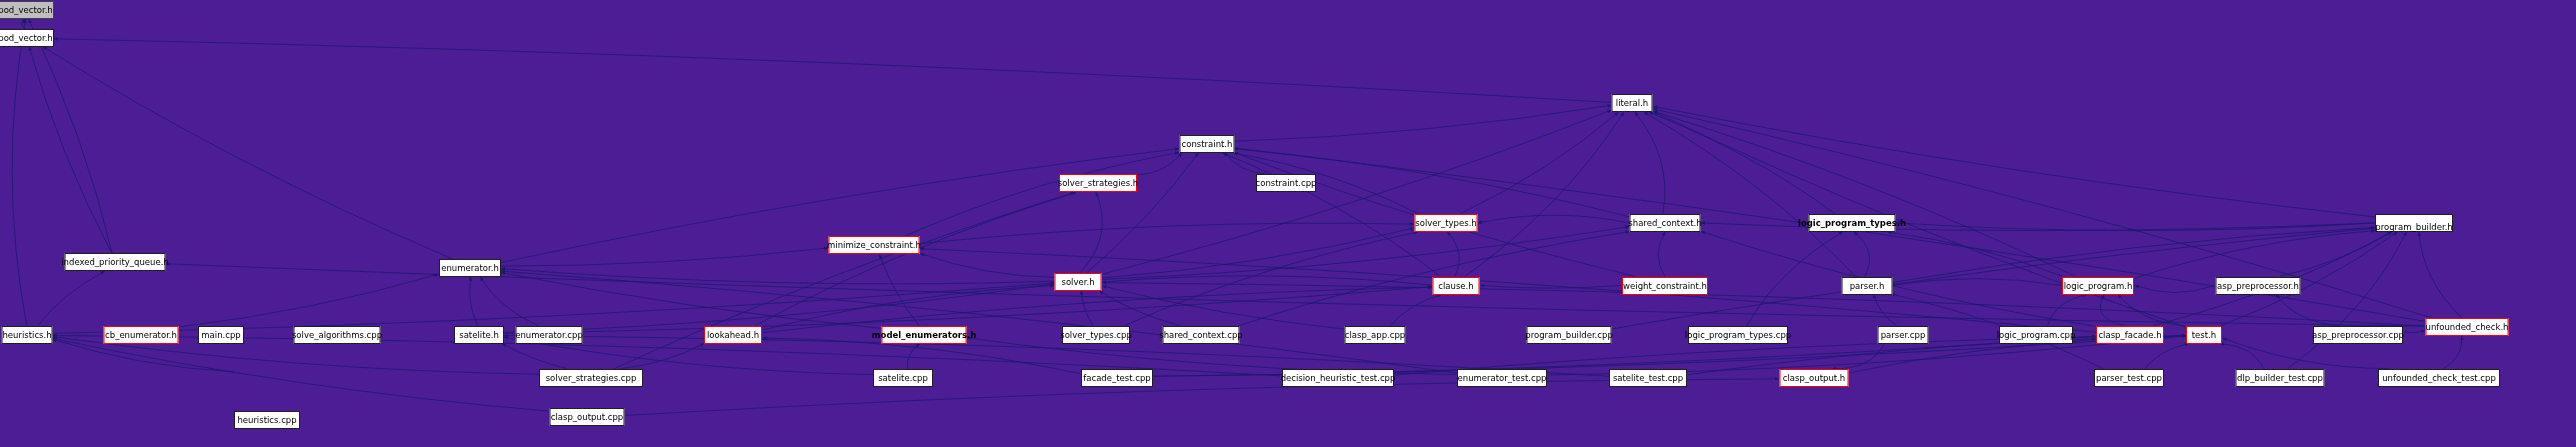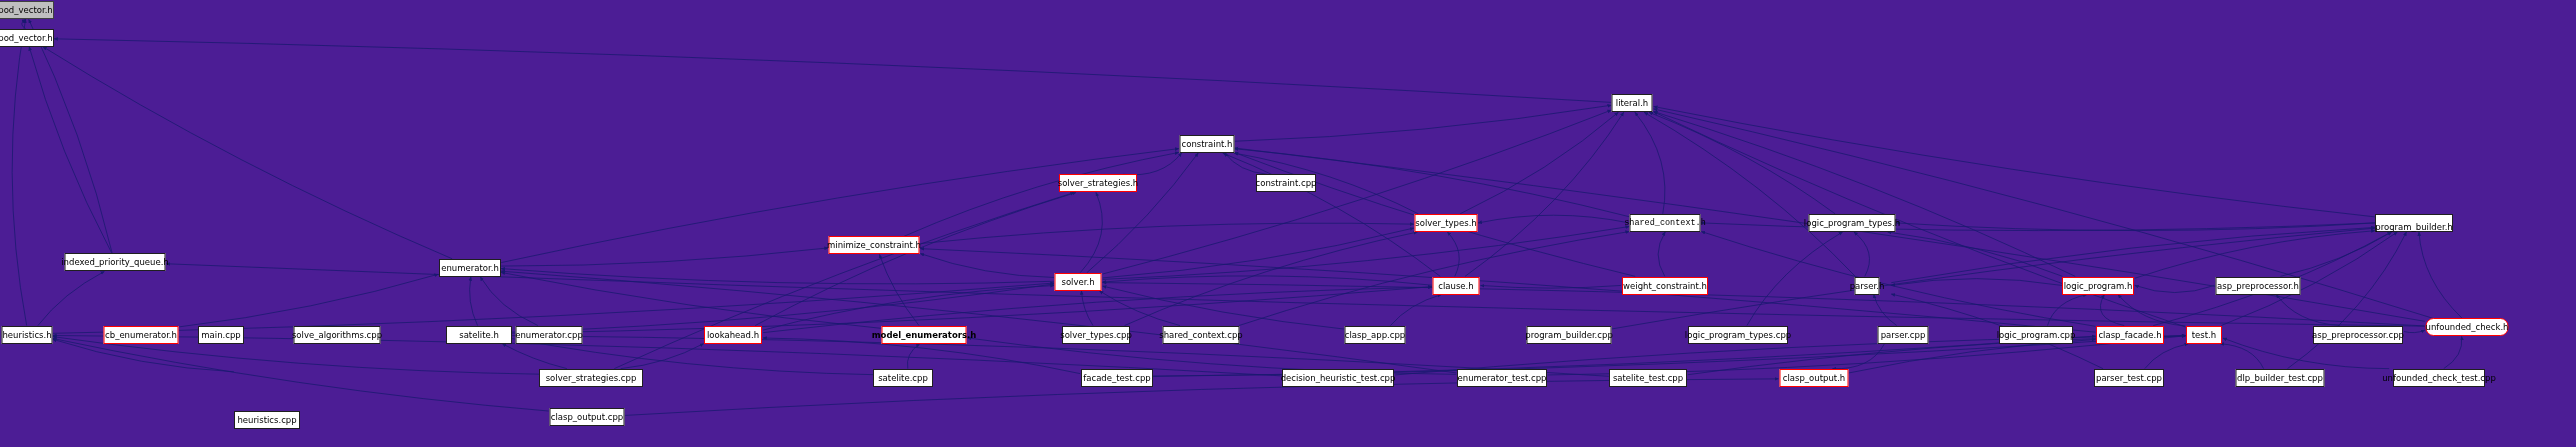--- a/index.html
+++ b/index.html
@@ -186,24 +186,24 @@
     </div>
     <div class="node red" style="left: 1098px; top: 183px; width: 78px;">
       <span class="node-label">solver_strategies.h</span>
     </div>
     <div class="node" style="left: 1286px; top: 183px; width: 60px;">
       <span class="node-label">constraint.cpp</span>
     </div>
     <div class="node red" style="left: 1446px; top: 223px; width: 63px;">
       <span class="node-label">solver_types.h</span>
     </div>
-    <div class="node" style="left: 1665px; top: 223px; width: 71px; font-family: Liberation Mono, monospace;">
+    <div class="node" style="left: 1665px; top: 223px; width: 71px;">
       <span class="node-label">shared_context.h</span>
     </div>
-    <div class="node" style="left: 1852px; top: 223px; width: 87px;">
+    <div class="node" style="left: 1852px; top: 223px; width: 87px; font-weight: bold;">
       <span class="node-label">logic_program_types.h</span>
     </div>
     <div class="node" style="left: 2414px; top: 223px; width: 78px; align-items: flex-end;">
       <span class="node-label">program_builder.h</span>
     </div>
     <div class="node" style="left: 115px; top: 262px; width: 101px;">
       <span class="node-label">indexed_priority_queue.h</span>
     </div>
     <div class="node red" style="left: 874px; top: 245px; width: 91px;">
       <span class="node-label">minimize_constraint.h</span>
@@ -213,45 +213,45 @@
     </div>
     <div class="node red" style="left: 1078px; top: 282px; width: 47px;">
       <span class="node-label">solver.h</span>
     </div>
     <div class="node red" style="left: 1456px; top: 286px; width: 47px;">
       <span class="node-label">clause.h</span>
     </div>
     <div class="node red" style="left: 1665px; top: 286px; width: 86px;">
       <span class="node-label">weight_constraint.h</span>
     </div>
-    <div class="node" style="left: 1867px; top: 286px; width: 25px; text-align: right;">
+    <div class="node" style="left: 1867px; top: 286px; width: 51px; text-align: right;">
       <span class="node-label">parser.h</span>
     </div>
     <div class="node red" style="left: 2098px; top: 286px; width: 72px;">
       <span class="node-label">logic_program.h</span>
     </div>
     <div class="node" style="left: 2258px; top: 286px; width: 85px;">
       <span class="node-label">asp_preprocessor.h</span>
     </div>
-    <div class="node red" style="left: 2467px; top: 327px; width: 83px; border-radius: 8px;">
+    <div class="node red" style="left: 2467px; top: 327px; width: 83px;">
       <span class="node-label">unfounded_check.h</span>
     </div>
     <div class="node" style="left: 27px; top: 335px; width: 51px;">
       <span class="node-label">heuristics.h</span>
     </div>
     <div class="node red" style="left: 141px; top: 335px; width: 75px;">
       <span class="node-label">cb_enumerator.h</span>
     </div>
     <div class="node" style="left: 221px; top: 335px; width: 46px;">
       <span class="node-label">main.cpp</span>
     </div>
     <div class="node" style="left: 337px; top: 335px; width: 87px;">
       <span class="node-label">solve_algorithms.cpp</span>
     </div>
-    <div class="node" style="left: 479px; top: 335px; width: 66px;">
+    <div class="node" style="left: 479px; top: 335px; width: 50px;">
       <span class="node-label">satelite.h</span>
     </div>
     <div class="node" style="left: 549px; top: 335px; width: 67px;">
       <span class="node-label">enumerator.cpp</span>
     </div>
     <div class="node red" style="left: 733px; top: 335px; width: 58px;">
       <span class="node-label">lookahead.h</span>
     </div>
     <div class="node red" style="left: 924px; top: 335px; width: 85px; font-weight: bold;">
       <span class="node-label">model_enumerators.h</span>
@@ -312,17 +312,17 @@
     </div>
     <div class="node red" style="left: 1814px; top: 378px; width: 69px;">
       <span class="node-label">clasp_output.h</span>
     </div>
     <div class="node" style="left: 2129px; top: 378px; width: 70px;">
       <span class="node-label">parser_test.cpp</span>
     </div>
     <div class="node" style="left: 2280px; top: 378px; width: 89px; text-align: right;">
       <span class="node-label">dlp_builder_test.cpp</span>
     </div>
-    <div class="node" style="left: 2439px; top: 378px; width: 92px;">
+    <div class="node" style="left: 2439px; top: 378px; width: 122px;">
       <span class="node-label">unfounded_check_test.cpp</span>
     </div>
   </div>
 
 
 </body></html>

